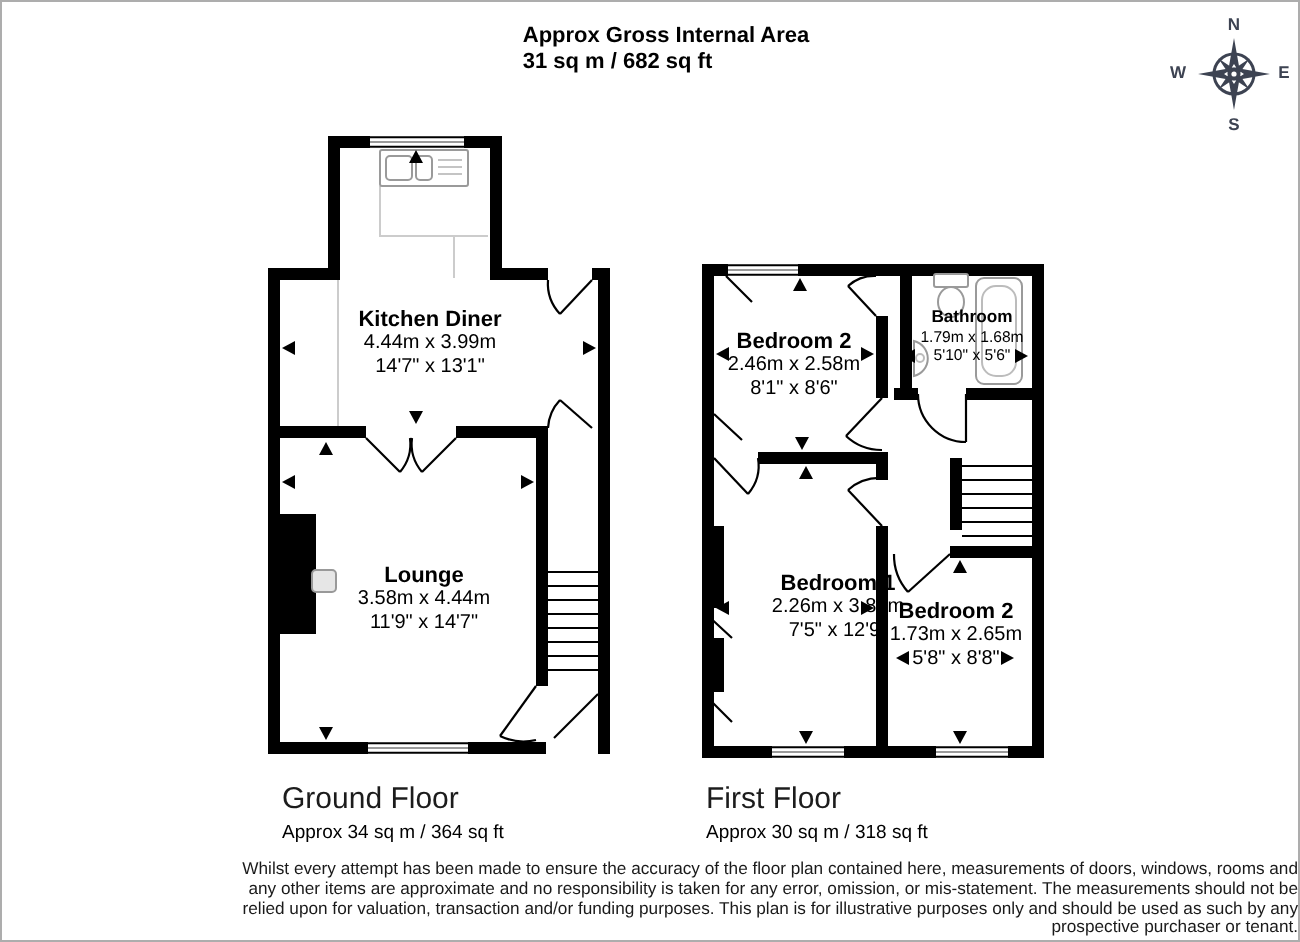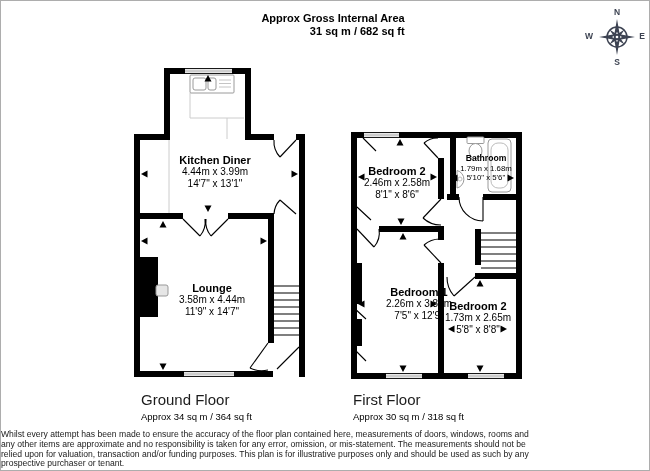--- a/index.html
+++ b/index.html
@@ -3,30 +3,30 @@
 <meta charset="utf-8">
 <style>
   html,body{margin:0;padding:0;background:#fff;}
   .stage{
     position:relative;width:650px;height:471px;box-sizing:border-box;
     border:1px solid #adadad;background:#fff;overflow:hidden;
     font-family:"Liberation Sans","DejaVu Sans",sans-serif;color:#000;
   }
   svg.plan{position:absolute;left:0;top:0;}
   .header{position:absolute;left:332px;top:11px;transform:translateX(-50%);
-    text-align:right;font-size:11px;font-weight:bold;line-height:13px;white-space:nowrap;}
+    text-align:left;font-size:11px;font-weight:bold;line-height:13px;white-space:nowrap;}
   .room-label{position:absolute;transform:translateX(-50%);text-align:center;
     font-size:10px;line-height:12px;white-space:nowrap;}
   .room-label .rname{font-weight:bold;font-size:11px;}
   .room-label.small{font-size:7.8px;line-height:9.5px;}
   .room-label.small .rname{font-size:8.6px;}
   .floor-title{position:absolute;white-space:nowrap;}
   .floor-title .ft-name{font-size:15px;color:#1c1c1c;}
   .floor-title .ft-area{font-size:9.5px;font-weight:normal;margin-top:3px;}
-  .disclaimer{position:absolute;left:0;right:0;top:429px;text-align:left;
+  .disclaimer{position:absolute;left:0;right:0;top:429px;text-align:right;
     font-size:8.6px;line-height:9.8px;color:#1a1a1a;}
   .compass-letter{position:absolute;font-size:8.5px;font-weight:bold;color:#3d4352;
     width:12px;text-align:center;}
 </style>
 </head>
 <body>
 
 <div class="stage">
 
   <svg class="plan" width="650" height="471" viewBox="0 0 650 471">

